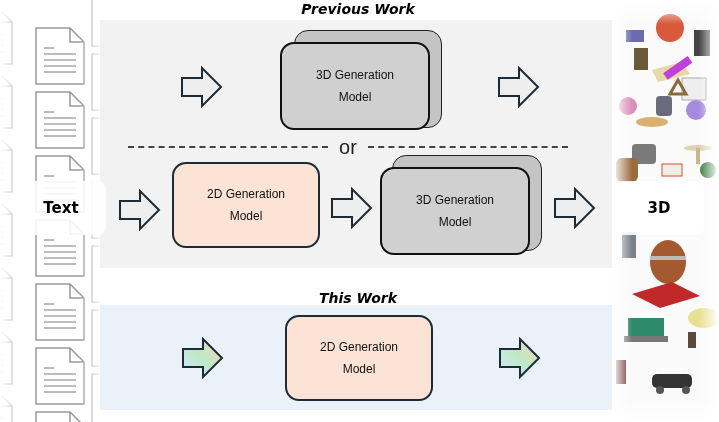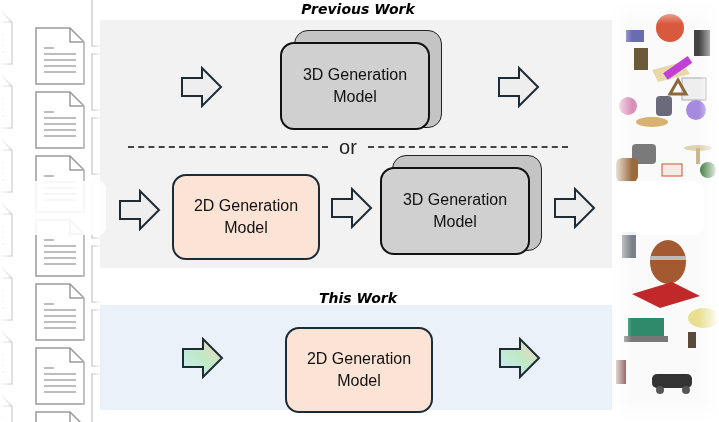--- a/index.html
+++ b/index.html
@@ -3,22 +3,22 @@
 <meta charset="utf-8">
 <style>
   html, body { margin:0; padding:0; background:#ffffff; }
   body { width:719px; height:422px; position:relative; overflow:hidden; font-family:"Liberation Sans", sans-serif; }
   .abs { position:absolute; }
   .panel-prev { left:100px; top:20px; width:520px; height:248px; background:#f2f2f2; }
   .panel-this { left:100px; top:305px; width:520px; height:105px; background:#eaf1f8; }
   .section-title { font-family:"DejaVu Sans", sans-serif; font-weight:bold; font-style:italic; font-size:14px; color:#000; text-align:center; width:200px; }
   .dash-line { height:0; border-top:2px dashed #444; }
   .or-label { font-size:20px; color:#222; width:30px; text-align:center; }
-  .box { border:2px solid #1d2b36; border-radius:14px; display:flex; align-items:center; justify-content:center; text-align:center; font-size:16px; line-height:22px; color:#111; box-sizing:border-box; }
-  .box-2d { background:#fbe3d6;margin-top:12px; }
+  .box { border:2px solid #1d2b36; border-radius:14px; display:flex; align-items:center; justify-content:center; text-align:center; font-size:12px; line-height:22px; color:#111; box-sizing:border-box; }
+  .box-2d { background:#fbe3d6; }
   .box-3d { background:#d0d0d0; border-color:#111; }
   .box-3d-back { background:#c4c4c4; border:1.5px solid #222; border-radius:14px; box-sizing:border-box; }
   .side-strip { overflow:hidden; }
   .docs { left:0; top:0; width:100px; height:422px; }
   .assets { left:612px; top:0; width:107px; height:422px; }
   .fade-l { left:0; top:0; width:30px; height:422px; background:linear-gradient(to right,#fff,rgba(255,255,255,0)); }
   .fade-r1 { left:80px; top:0; width:22px; height:422px; background:linear-gradient(to right,rgba(255,255,255,0),#fff); }
   .label-card { background:rgba(255,255,255,0.88); border-radius:8px; font-family:"DejaVu Sans", sans-serif; font-weight:bold; font-size:15px; line-height:22px; text-align:center; color:#000; display:flex; align-items:center; justify-content:center; }
 </style>
 </head>
@@ -267,20 +267,21 @@
         <line x1="100" x2="124" y1="406" y2="406" stroke="#9a9a9a" stroke-width="1.3"></line>
         <line x1="100" x2="124" y1="412" y2="412" stroke="#9a9a9a" stroke-width="1.3"></line>
         <line x1="100" x2="124" y1="418" y2="418" stroke="#9a9a9a" stroke-width="1.3"></line>
       </g>
     </svg>
   <div class="abs fade-l"></div>
   <div class="abs fade-r1"></div>
 </div>
 <div class="abs label-card" style="left:16px;top:181px;width:90px;height:54px;">
   <div>
+      <div>Text</div>
     </div>
 </div>
 
 <div class="abs side-strip assets">
   <svg width="107" height="422">
     <rect x="0" y="0" width="107" height="422" fill="#fafafa"></rect>
     <circle cx="58" cy="28" r="14" fill="#d9593c"></circle>
     <rect x="14" y="30" width="18" height="12" fill="#6b6bb0"></rect>
     <rect x="82" y="30" width="16" height="26" fill="#444"></rect>
     <rect x="22" y="48" width="14" height="22" fill="#6a5a3a"></rect>
@@ -311,14 +312,15 @@
     <circle cx="48" cy="390" r="4" fill="#555"></circle>
     <circle cx="74" cy="390" r="4" fill="#555"></circle>
   </svg>
   <div class="abs" style="left:0;top:0;width:20px;height:422px;background:linear-gradient(to right,#fff,rgba(255,255,255,0));"></div>
   <div class="abs" style="left:87px;top:0;width:20px;height:422px;background:linear-gradient(to right,rgba(255,255,255,0),#fff);"></div>
   <div class="abs" style="left:0;top:0;width:107px;height:24px;background:linear-gradient(#fff,rgba(255,255,255,0));"></div>
   <div class="abs" style="left:0;top:398px;width:107px;height:24px;background:linear-gradient(rgba(255,255,255,0),#fff);"></div>
 </div>
 <div class="abs label-card" style="left:614px;top:181px;width:90px;height:54px;">
   <div>
+      <div>3D</div>
     </div>
 </div>
 
 </body></html>

